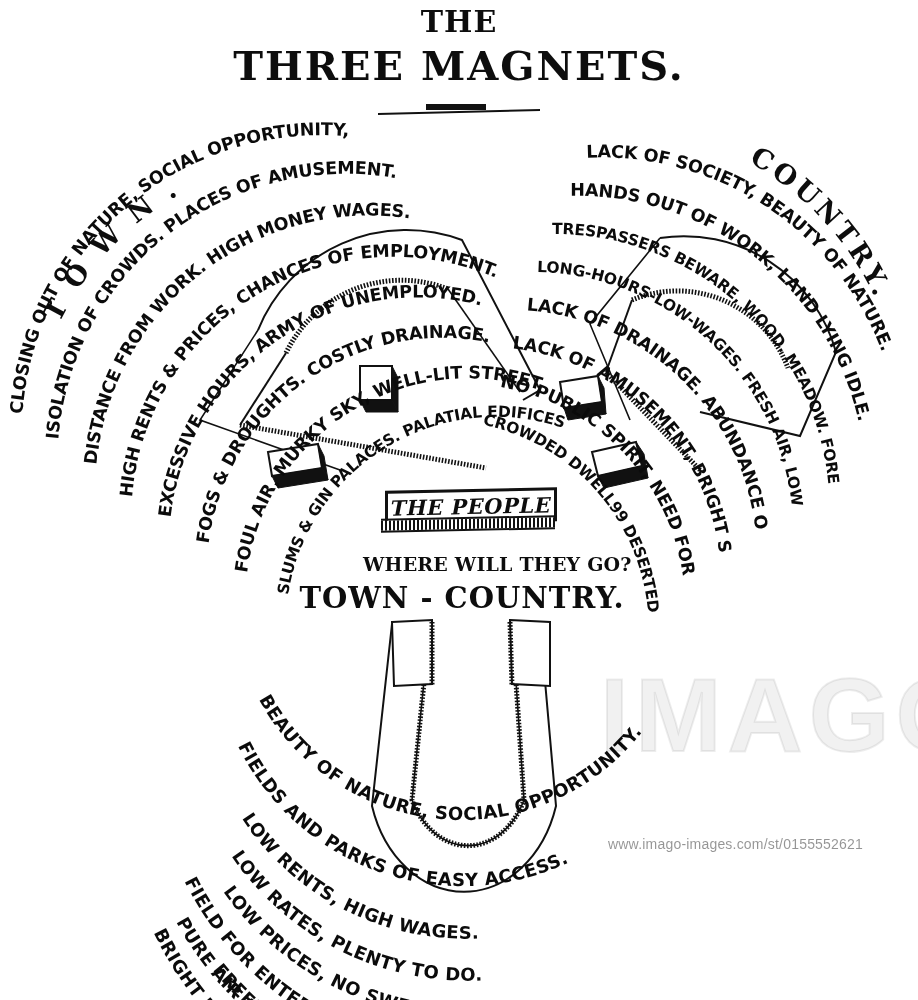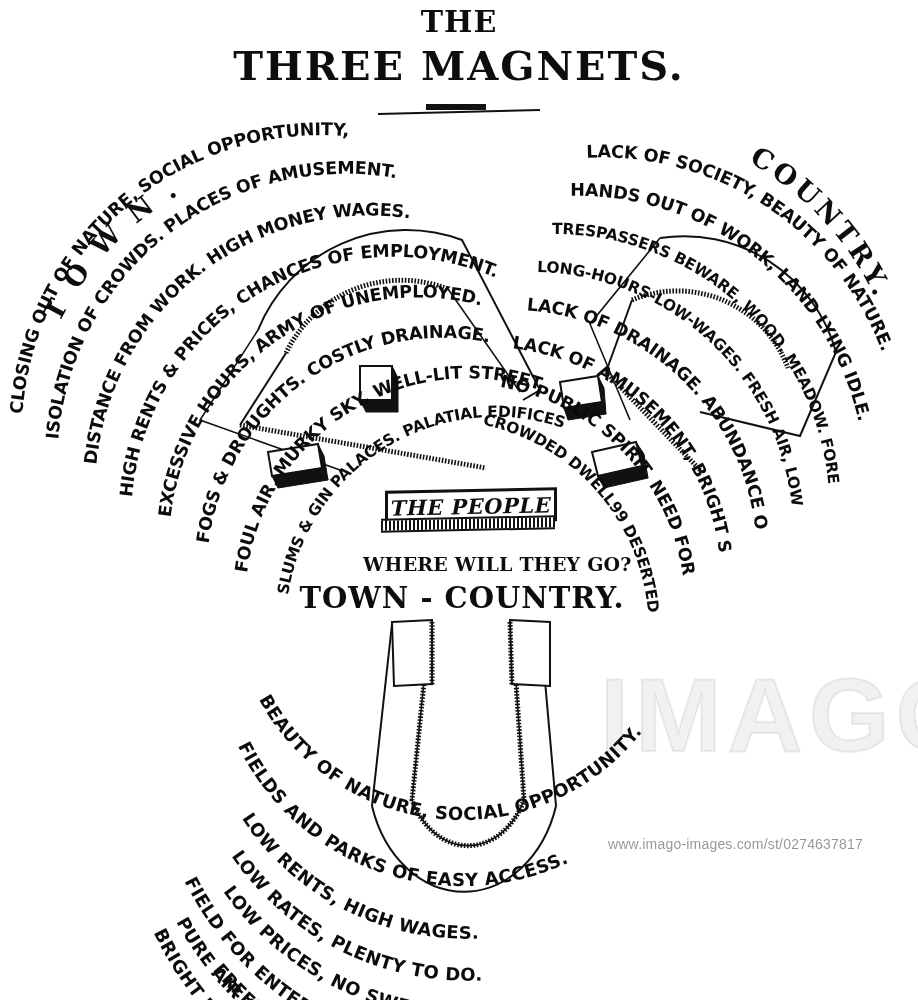--- a/index.html
+++ b/index.html
@@ -261,15 +261,15 @@
 
   <div id="people-box">
     <div class="people-plate">
       <span>THE PEOPLE</span>
     </div>
     <div class="people-base"></div>
   </div>
   <div id="people-caption">WHERE WILL THEY GO?</div>
 
   <div id="wm-big">IMAGO</div>
-  <div id="wm-url">www.imago-images.com/st/0274637817</div>
+  <div id="wm-url">www.imago-images.com/st/0155552621</div>
 
 </div>
 
 </body></html>

